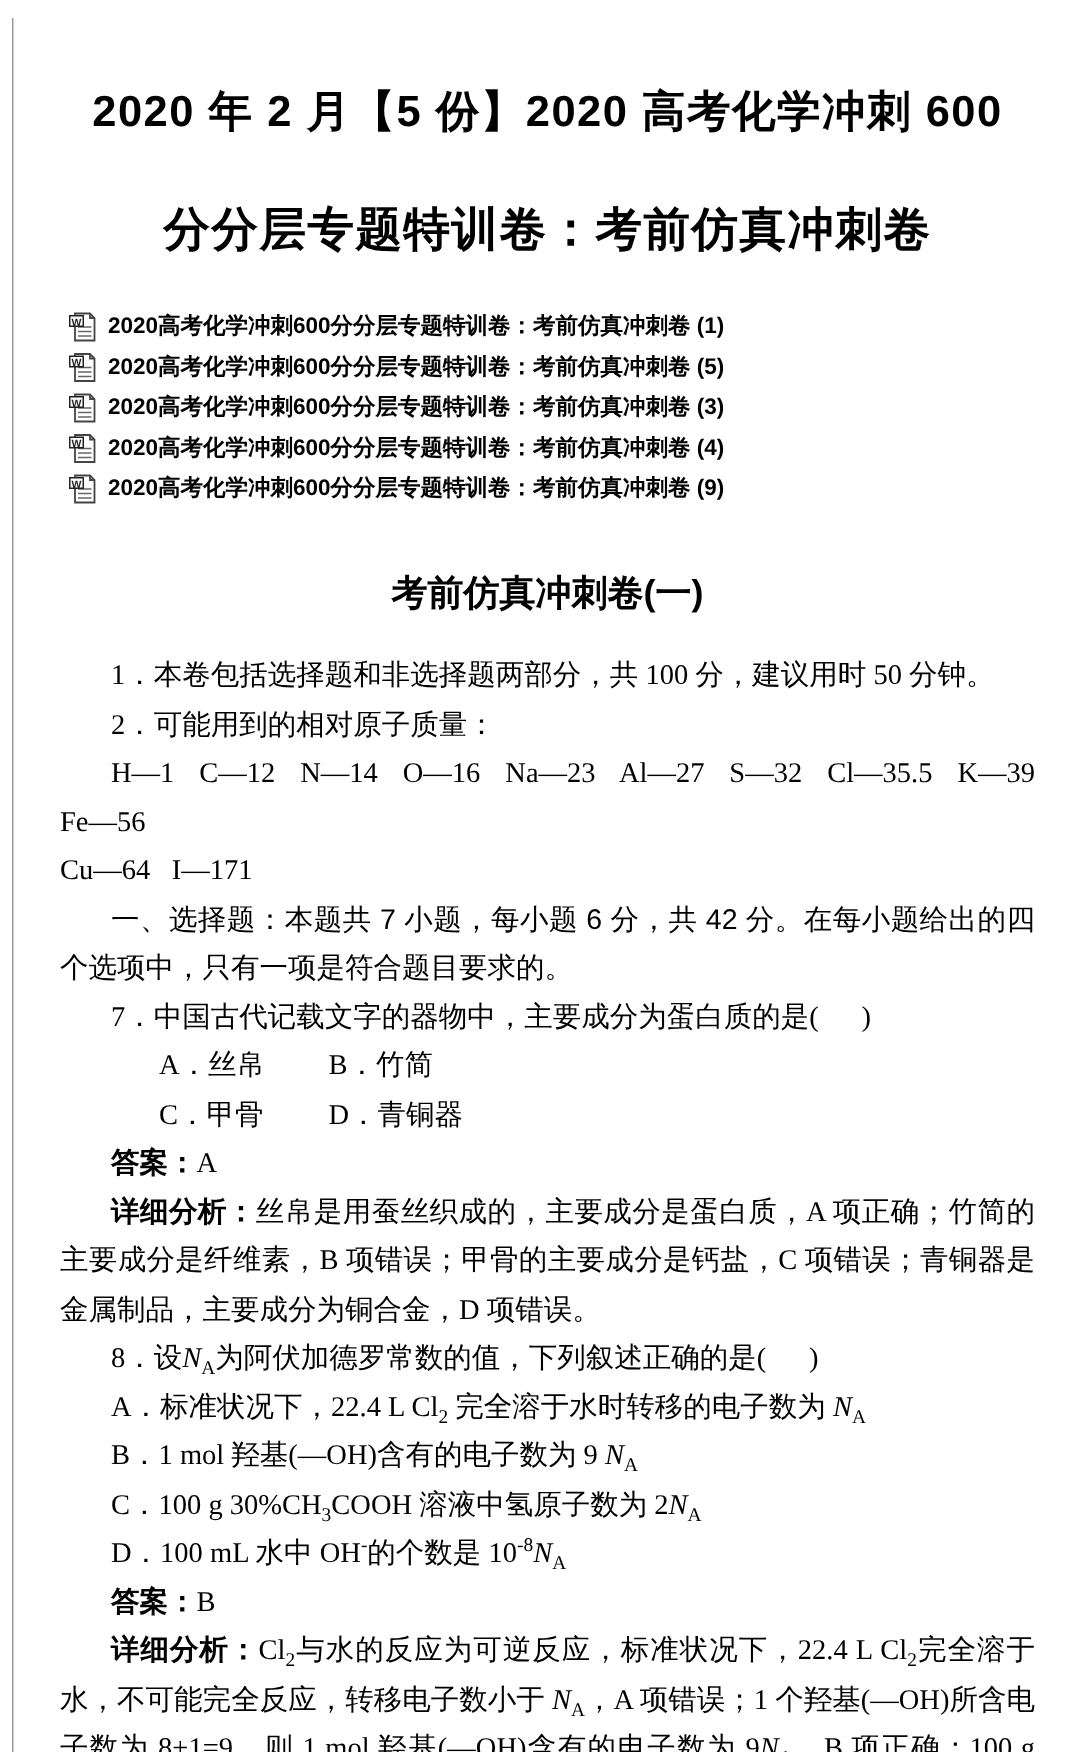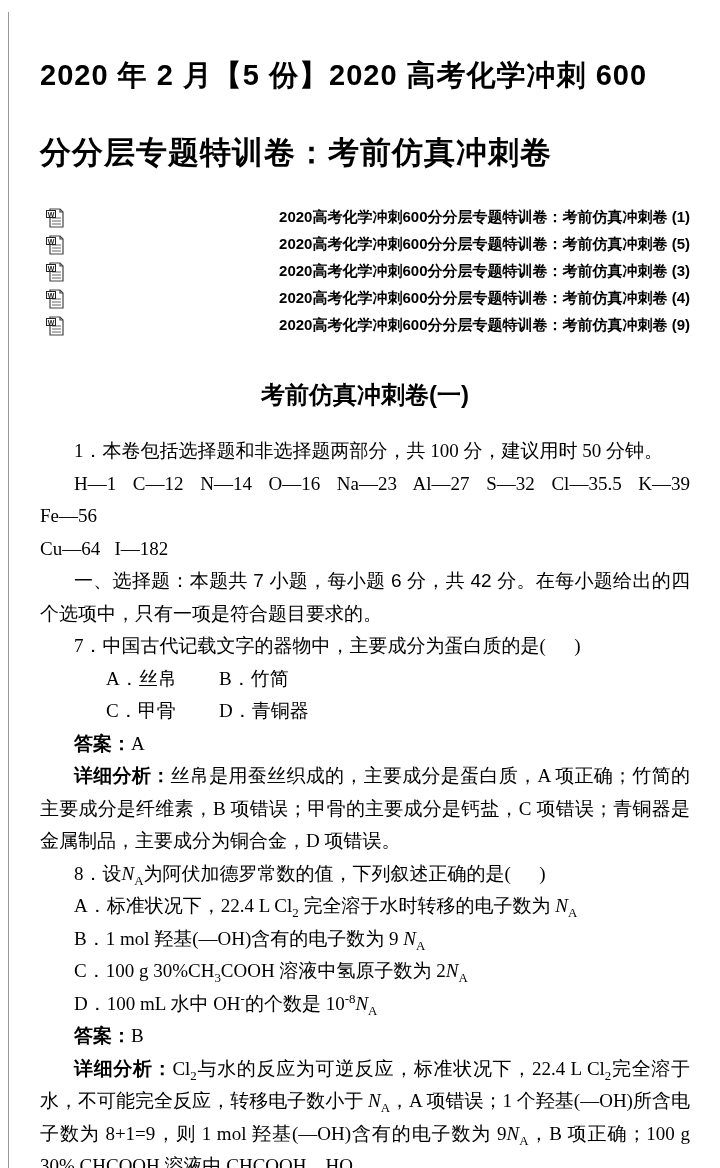--- a/index.html
+++ b/index.html
@@ -9,30 +9,30 @@
     position:relative;
   }
   .edge-line{
     position:absolute;left:8px;top:12px;width:1px;height:1156px;
     background:#9a9a9a;
   }
   .doc{padding:58px 30px 0 40px;}
   .title{
     font-family:"Liberation Sans","DejaVu Sans",sans-serif;
     font-weight:bold;font-size:29px;line-height:34px;
-    margin:0 0 44px 0;letter-spacing:1px;
+    text-align:center;margin:0 0 44px 0;letter-spacing:1px;
   }
   .title.second{margin-bottom:0;font-size:31px;}
   .attachments{
     list-style:none;margin:34px 0 0 6px;padding:0;
     font-family:"Liberation Sans","DejaVu Sans",sans-serif;
   }
   .attachments li{
     display:flex;align-items:center;height:27px;
-    font-size:15px;font-weight:bold;cursor:pointer;justify-content:space-between;
+    font-size:15px;font-weight:bold;cursor:pointer;
   }
   .attachments .ico{width:18px;height:20px;margin-right:8px;flex:0 0 auto;display:inline-flex;}
   .section-title{
     font-family:"Liberation Sans","DejaVu Sans",sans-serif;
     font-weight:bold;font-size:24px;text-align:center;
     margin:40px 0 0 0;
   }
   .body-text{margin-top:24px;}
   .body-text p{
     margin:0;font-size:19px;line-height:32.5px;
@@ -130,21 +130,22 @@
           </svg>
       </span>
       <span>2020高考化学冲刺600分分层专题特训卷：考前仿真冲刺卷 (9)</span>
     </li>
   </ul>
 
   <h2 class="section-title">考前仿真冲刺卷(一)</h2>
 
   <div class="body-text">
     <p class="indent">1．本卷包括选择题和非选择题两部分，共 100 分，建议用时 50 分钟。</p>
-    <p class="indent"><span>H—1   C—12   N—14   O—16   Na—23   Al—27   S—32   Cl—35.5   K—39   Fe—56</span><br><span>Cu—64   I—182</span></p>
+    <p class="indent">2．可能用到的相对原子质量：</p>
+    <p class="indent"><span>H—1   C—12   N—14   O—16   Na—23   Al—27   S—32   Cl—35.5   K—39   Fe—56</span><br><span>Cu—64   I—171</span></p>
     <p class="indent bold-hei">一、选择题：本题共 7 小题，每小题 6 分，共 42 分。在每小题给出的四个选项中，只有一项是符合题目要求的。</p>
 
     <p class="indent">7．中国古代记载文字的器物中，主要成分为蛋白质的是(      )</p>
     <p class="opt-row"><span class="opt-cell">A．丝帛</span><span>B．竹简</span></p>
     <p class="opt-row"><span class="opt-cell">C．甲骨</span><span>D．青铜器</span></p>
     <p class="indent"><span class="lbl">答案：</span><span>A</span></p>
     <p class="indent"><span class="lbl">详细分析：</span><span>丝帛是用蚕丝织成的，主要成分是蛋白质，A 项正确；竹简的主要成分是纤维素，B 项错误；甲骨的主要成分是钙盐，C 项错误；青铜器是金属制品，主要成分为铜合金，D 项错误。</span></p>
 
     <p class="indent">8．设<i>N</i><sub>A</sub>为阿伏加德罗常数的值，下列叙述正确的是(      )</p>
     <p class="opt-row">A．标准状况下，22.4 L Cl<sub>2</sub> 完全溶于水时转移的电子数为 <i>N</i><sub>A</sub></p>

